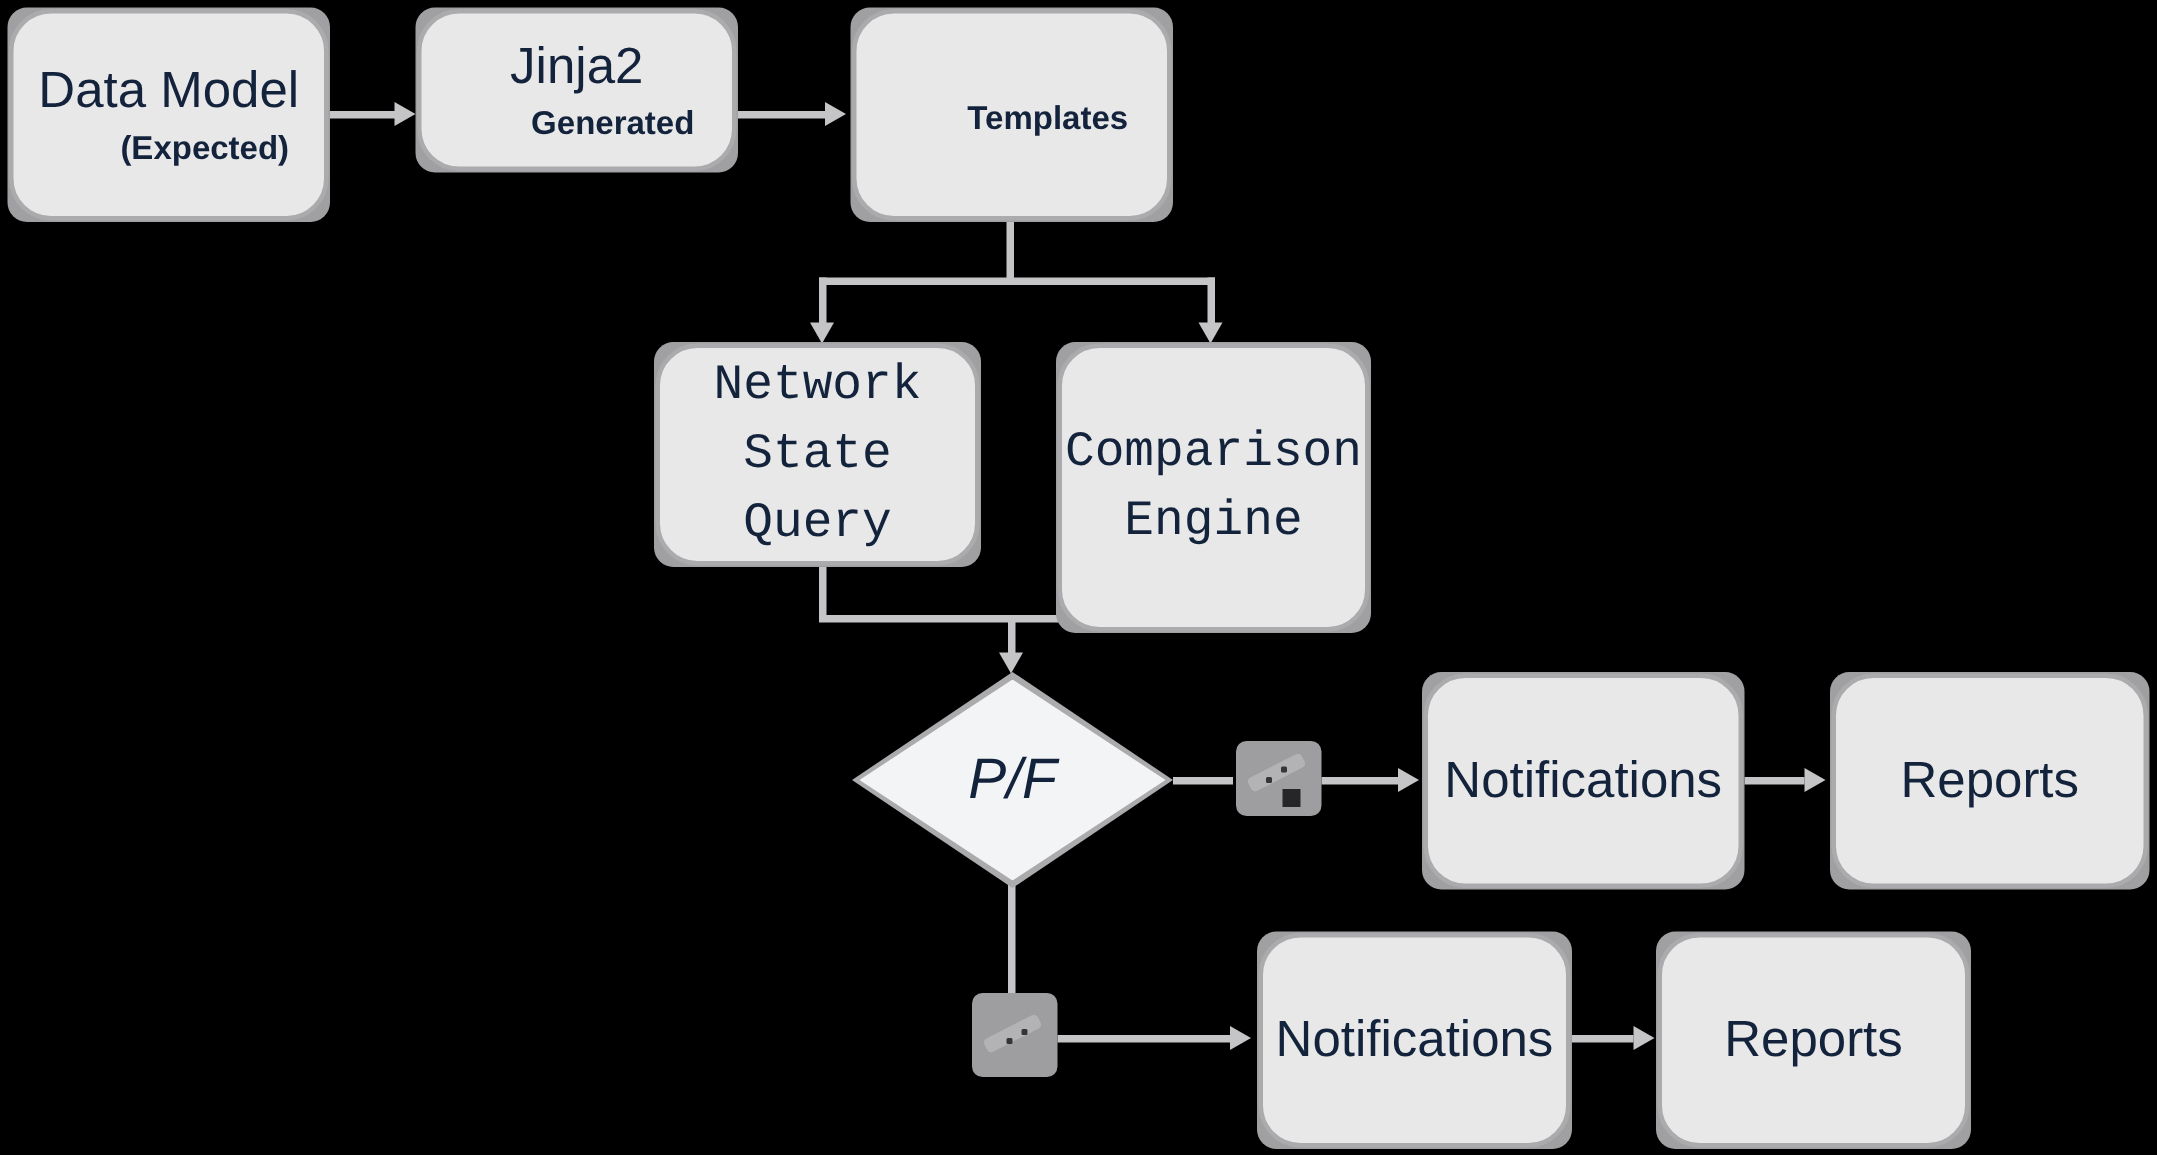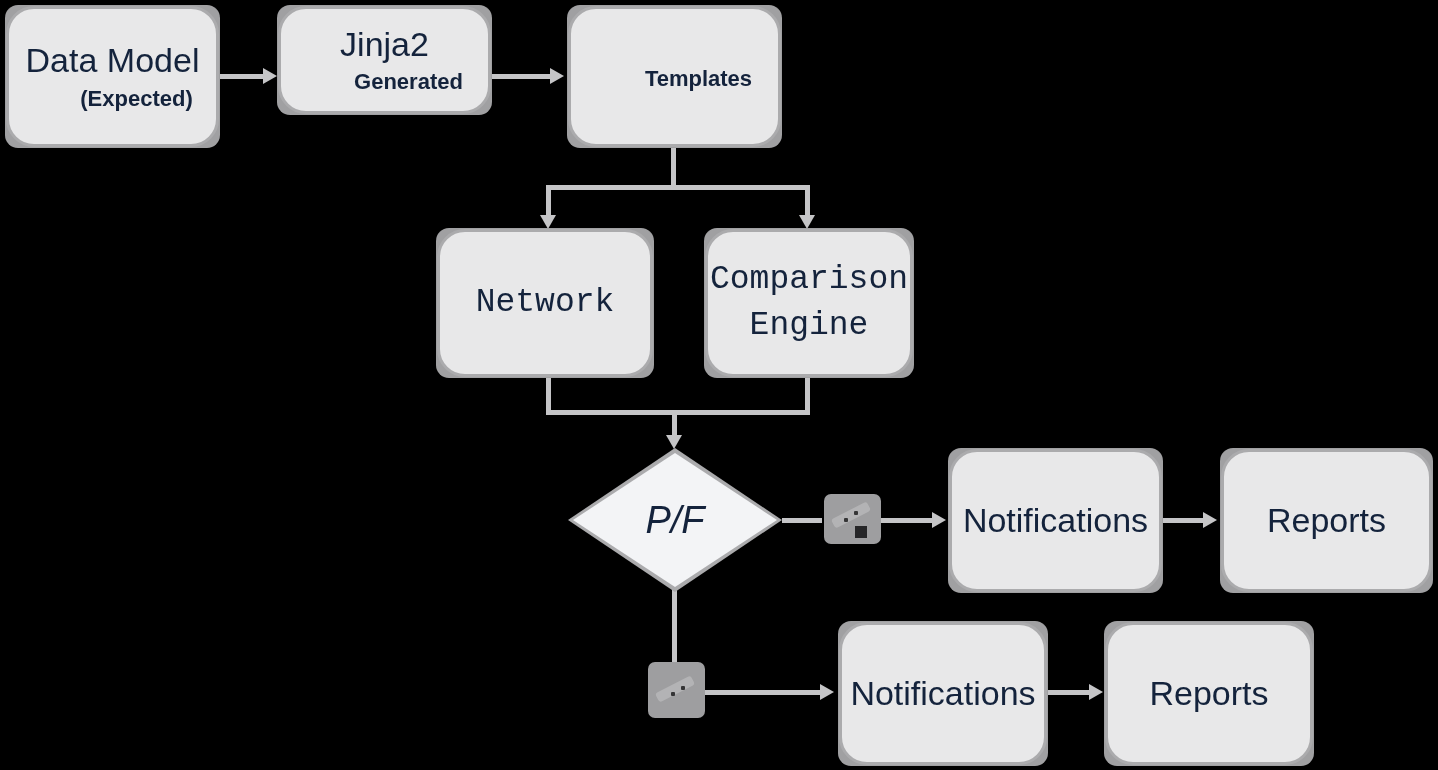--- a/index.html
+++ b/index.html
@@ -107,25 +107,26 @@
 <div class="node" style="left:567px;top:5px;width:215px;height:143px">
   <div class="inner">
     <div class="subtitle">Templates</div>
   </div>
 </div>
 
 <div class="node" style="left:436px;top:228px;width:218px;height:150px">
   <div class="inner">
     <div class="two-line">
       <div>Network</div>
+      <div>State Query</div>
     </div>
   </div>
 </div>
 
-<div class="node" style="left:704px;top:228px;width:210px;height:150px">
+<div class="node" style="left:704px;top:228px;width:210px;height:194px">
   <div class="inner">
     <div class="two-line">
       <div>Comparison</div>
       <div>Engine</div>
     </div>
   </div>
 </div>
 
 <div class="diamond">
   <div class="d-outer"></div>

